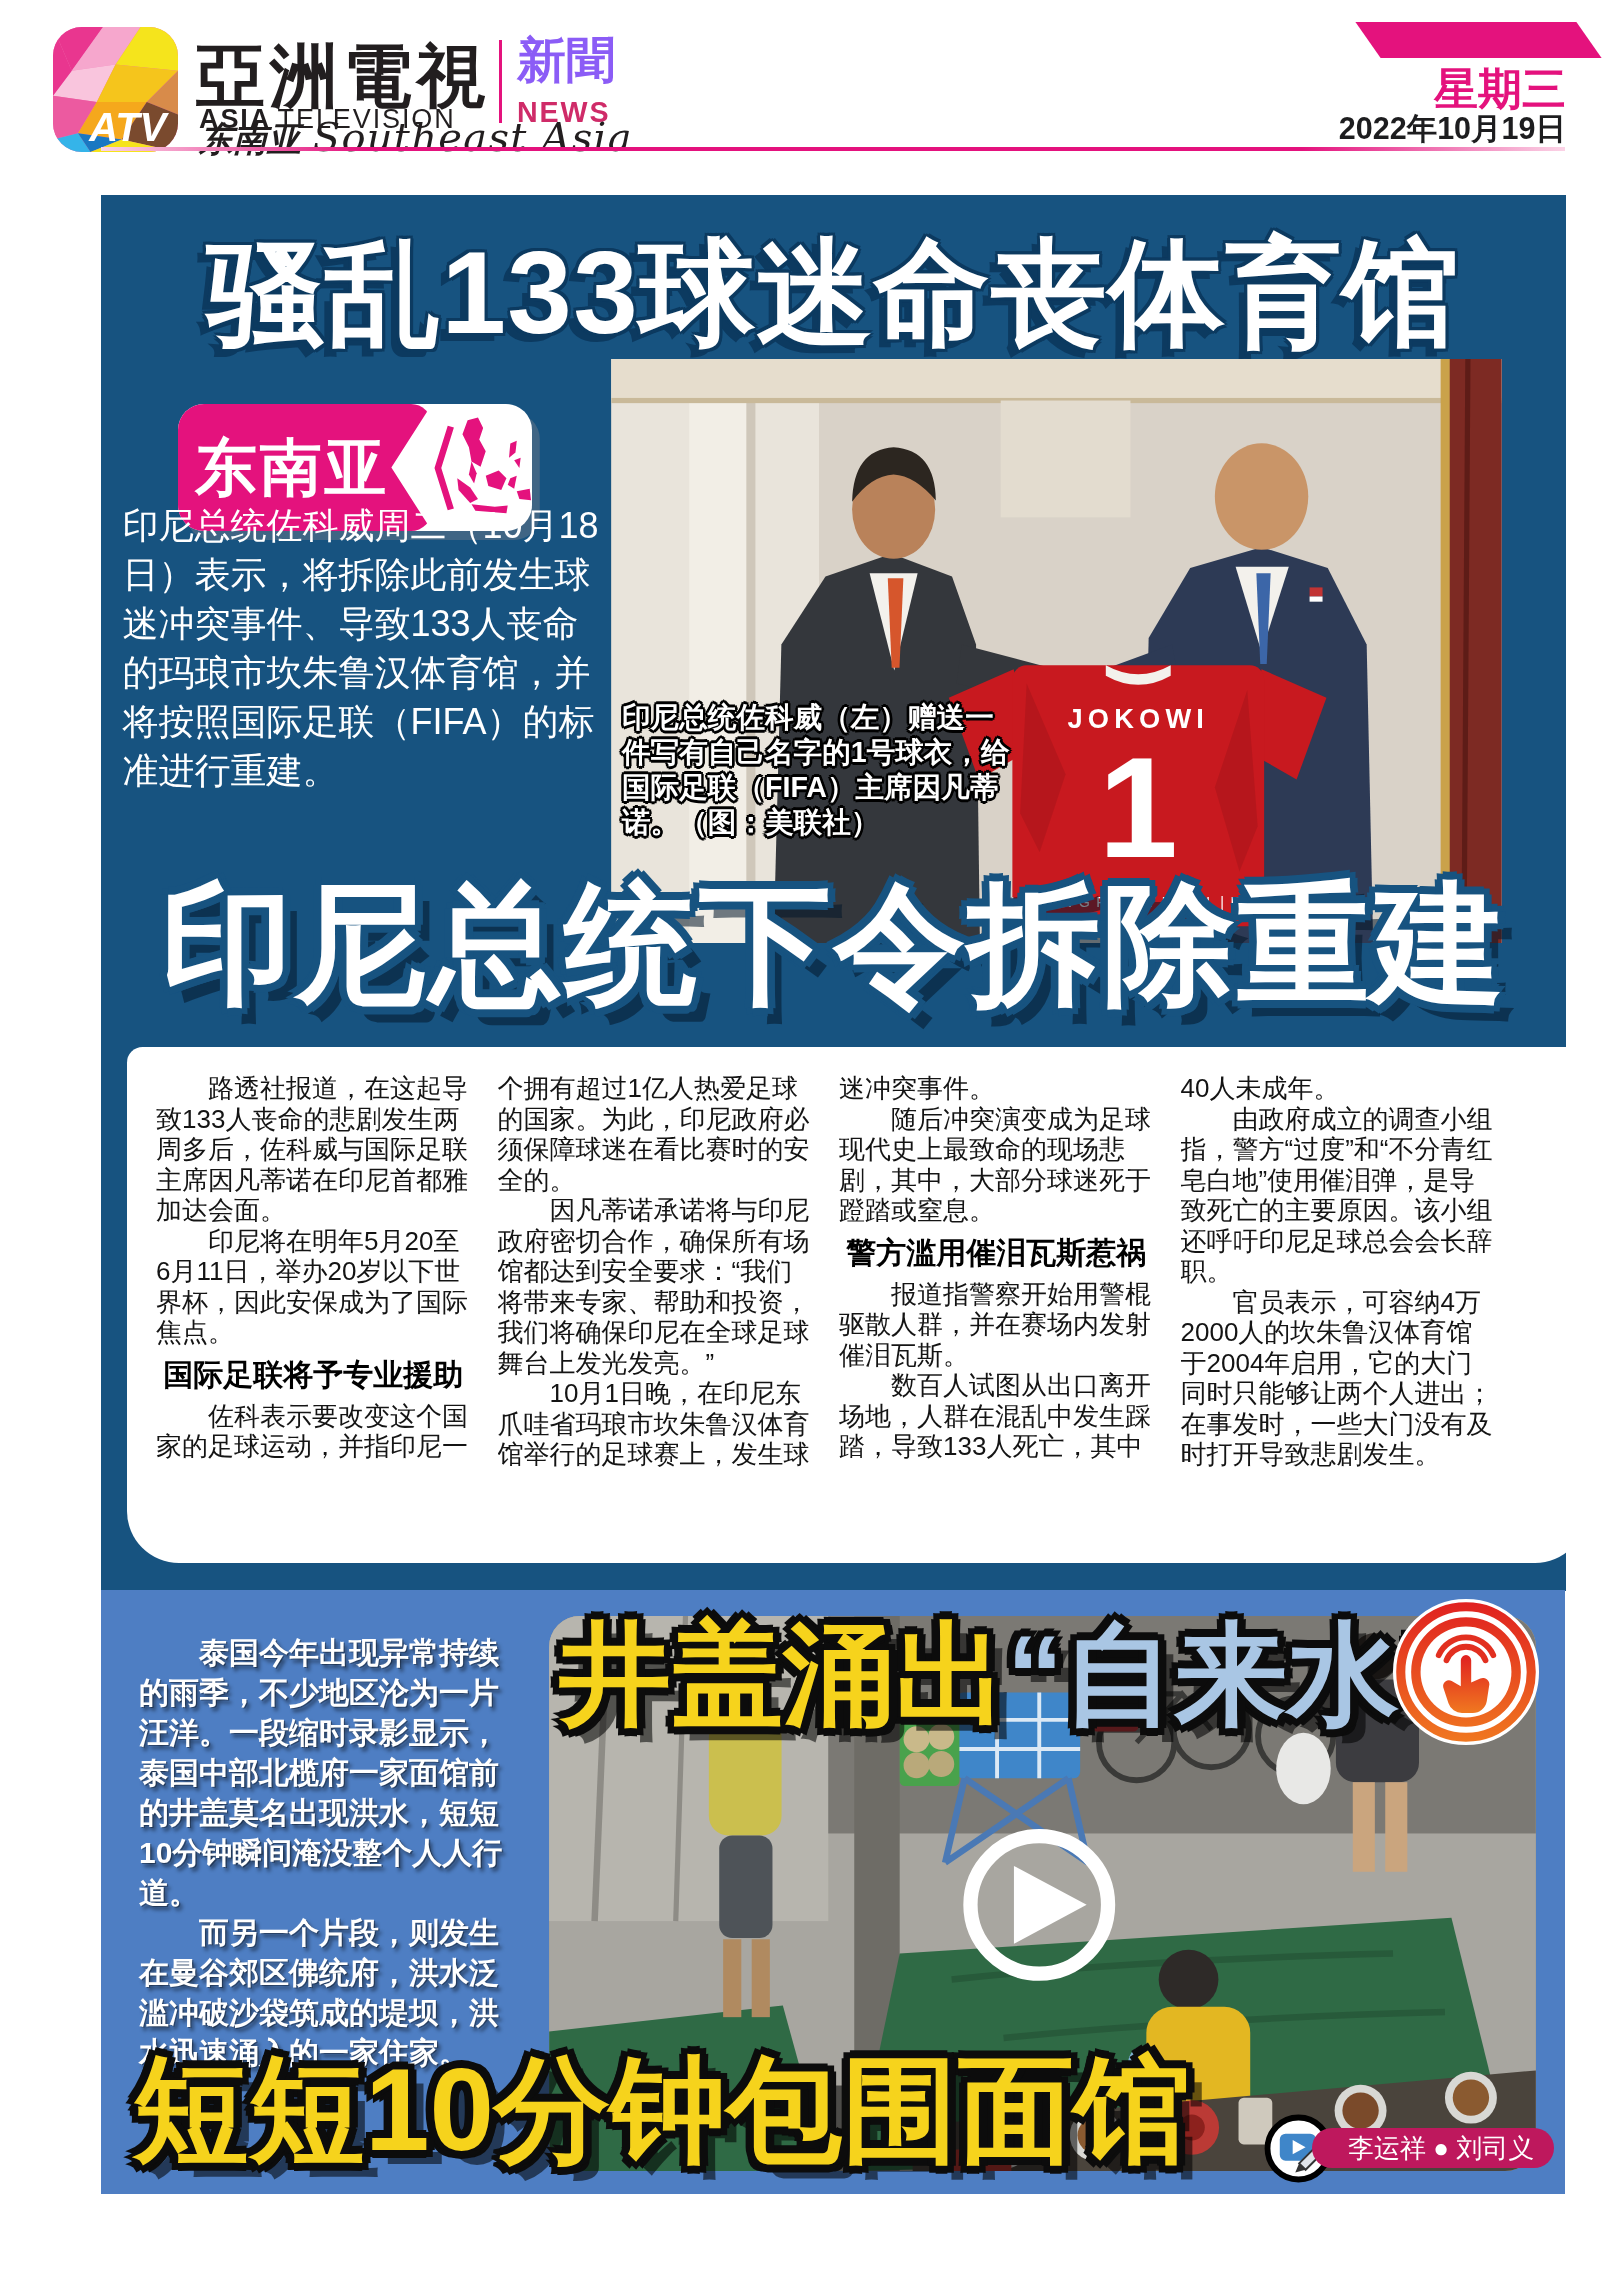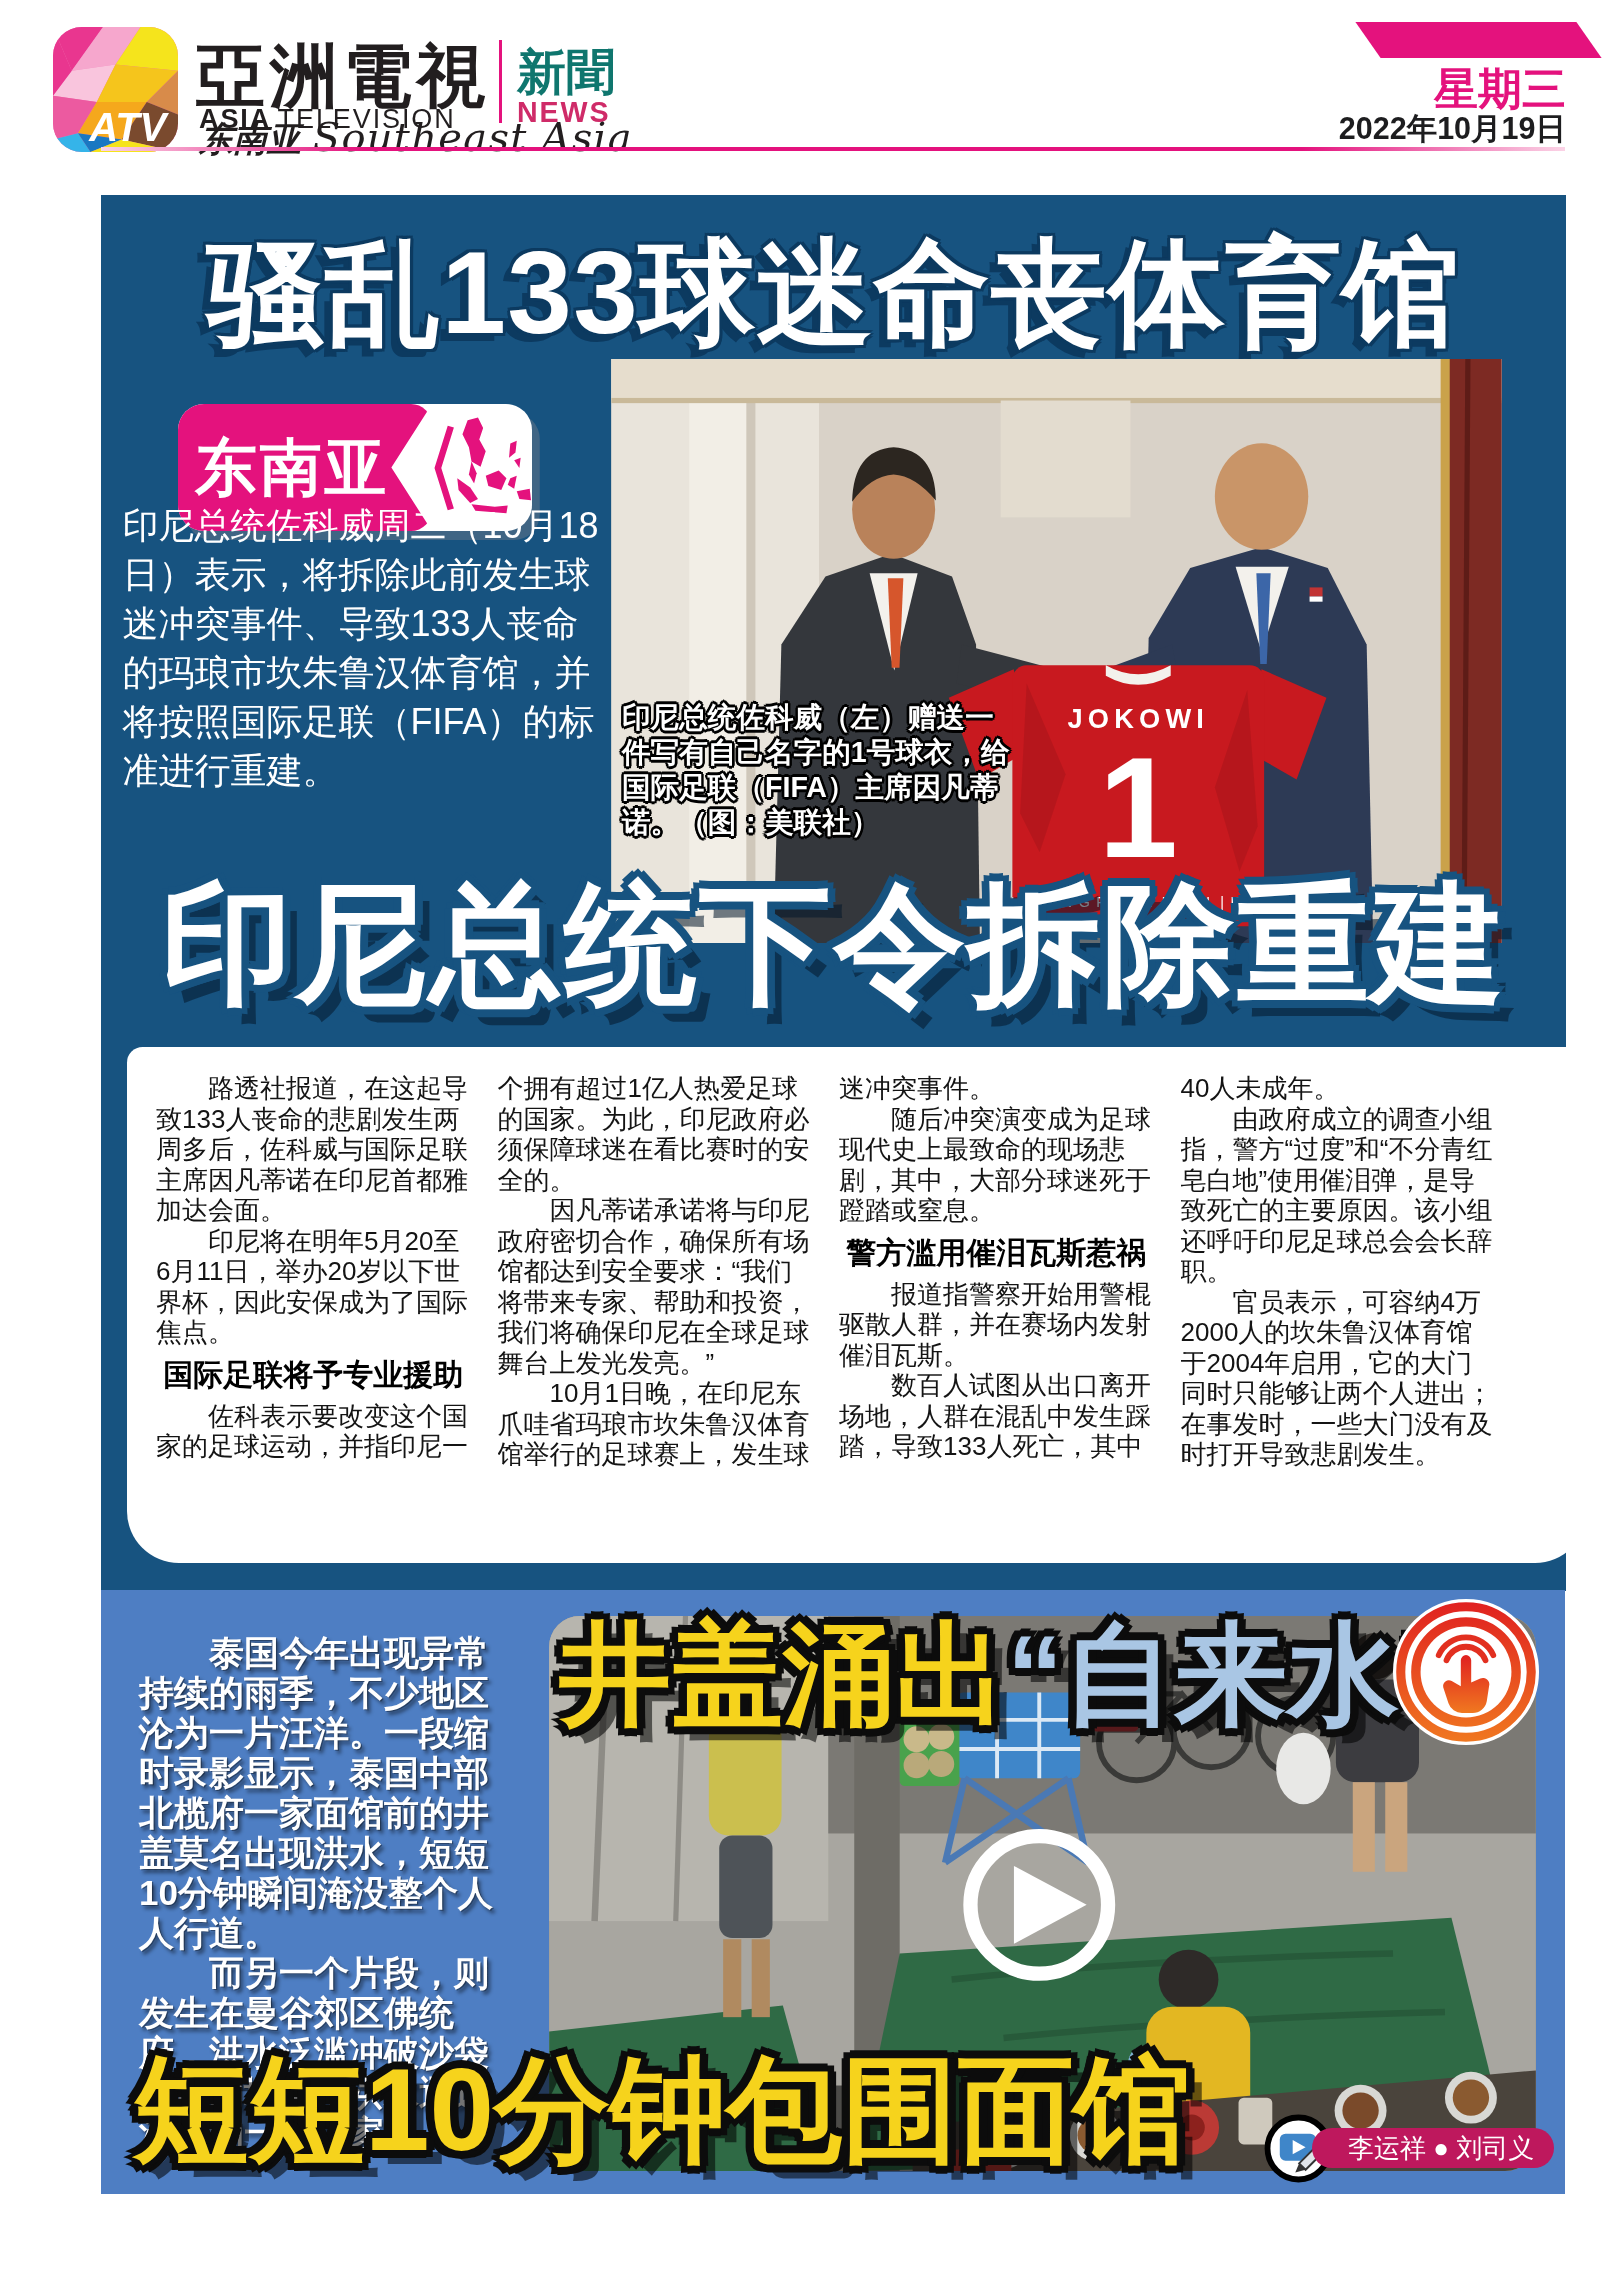--- a/index.html
+++ b/index.html
@@ -7,21 +7,21 @@
        font-family:"Liberation Sans","DejaVu Sans",sans-serif;}
 
   
   #header{position:absolute;left:0;top:0;width:1623px;height:156px;background:#fff;}
   #logo{position:absolute;left:51px;top:27px;width:129px;height:155px;}
   #logo svg{display:block;}
   #brand-cn{position:absolute;left:196px;top:31px;font-size:69px;font-weight:900;color:#221e1f;letter-spacing:4.5px;}
   #brand-en{position:absolute;left:199px;top:104px;font-size:27px;color:#221e1f;letter-spacing:1.9px;}
   #brand-en b{font-weight:900;margin-right:6.5px;}
   #news-divider{position:absolute;left:499px;top:40px;width:3.2px;height:83px;background:#e4127d;}
-  #news-cn{position:absolute;left:517px;top:40px;font-size:49px;font-weight:900;color:#0f766e;}
+  #news-cn{position:absolute;left:517px;top:28px;font-size:49px;font-weight:900;color:#8b5cf6;}
   #news-en{position:absolute;left:517px;top:96px;font-size:28.6px;font-weight:700;color:#cf2b68;letter-spacing:1.9px;}
   #script-row{position:absolute;left:199px;top:114px;white-space:nowrap;color:#221e1f;}
   #script-cn{font-family:"DejaVu Serif","Liberation Serif",serif;font-style:italic;font-weight:900;font-size:34px;margin-right:11.7px;}
   #script-en{font-family:"DejaVu Serif","Liberation Serif",serif;font-style:italic;font-size:40px;letter-spacing:1.3px;}
   #corner-flag{position:absolute;left:1368px;top:22px;width:221px;height:36px;background:#e4127d;transform:skewX(35deg);transform-origin:center;}
   #weekday{position:absolute;right:57px;top:60px;font-size:44px;font-weight:900;color:#e4127d;text-align:center;}
   #date{position:absolute;right:57px;top:109px;font-size:30.5px;font-weight:700;color:#1d1d1f;text-align:right;}
   #header-rule{position:absolute;left:101px;top:147px;width:1464px;height:3.9px;
       background:linear-gradient(90deg,#fbd3e6 0%,#e4127d 18%,#e4127d 82%,#fbd3e6 100%);}
 
@@ -54,21 +54,21 @@
       border-radius:15.6px 15.6px 52px 52px;z-index:4;}
   #columns{position:absolute;left:29px;top:26px;width:1339px;display:flex;gap:27px;}
   .column{flex:1;height:474px;overflow:hidden;word-break:break-all;}
   .para{margin:0;font-size:26px;line-height:30.5px;color:#141414;text-indent:2em;}
   .para.cont{text-indent:0;}
   .subhead{font-size:30px;line-height:34px;font-weight:900;color:#000;text-align:center;margin:10.4px 0 9px 0;}
 
   
   #bottom-panel{position:absolute;left:101px;top:1590px;width:1464px;height:604px;background:#4e7ec3;}
   #bottom-text{position:absolute;left:38px;top:43px;width:384px;color:#fff;}
-  #bottom-text p{margin:0;font-size:35px;line-height:40px;font-weight:900;text-indent:2em;
+  #bottom-text p{margin:0;font-size:30px;line-height:40px;font-weight:900;text-indent:2em;
       text-shadow:1.3px 1.3px 0 rgba(0,0,0,.35),3.2px 3.9px 3.9px rgba(0,0,0,.45);}
   #video{position:absolute;left:448px;top:26px;width:987px;height:555px;border-radius:31px;overflow:hidden;background:#8b8b88;}
   #video svg{display:block;}
   .big-yellow{font-weight:900;white-space:nowrap;
       text-shadow:8.4px 0 0 #0c0c0c,-8.4px 0 0 #0c0c0c,0 8.4px 0 #0c0c0c,0 -8.4px 0 #0c0c0c,
                   6.5px 6.5px 0 #0c0c0c,-6.5px 6.5px 0 #0c0c0c,6.5px -6.5px 0 #0c0c0c,-6.5px -6.5px 0 #0c0c0c,
                   15.6px 14.3px 0 rgba(0,0,0,.55);}
   #video-headline{position:absolute;left:458px;top:10.4px;font-size:112px;z-index:6;}
   #video-headline .yellow{color:#f6d31c;}
   #video-headline .ltblue{color:#a9c6e4;}

